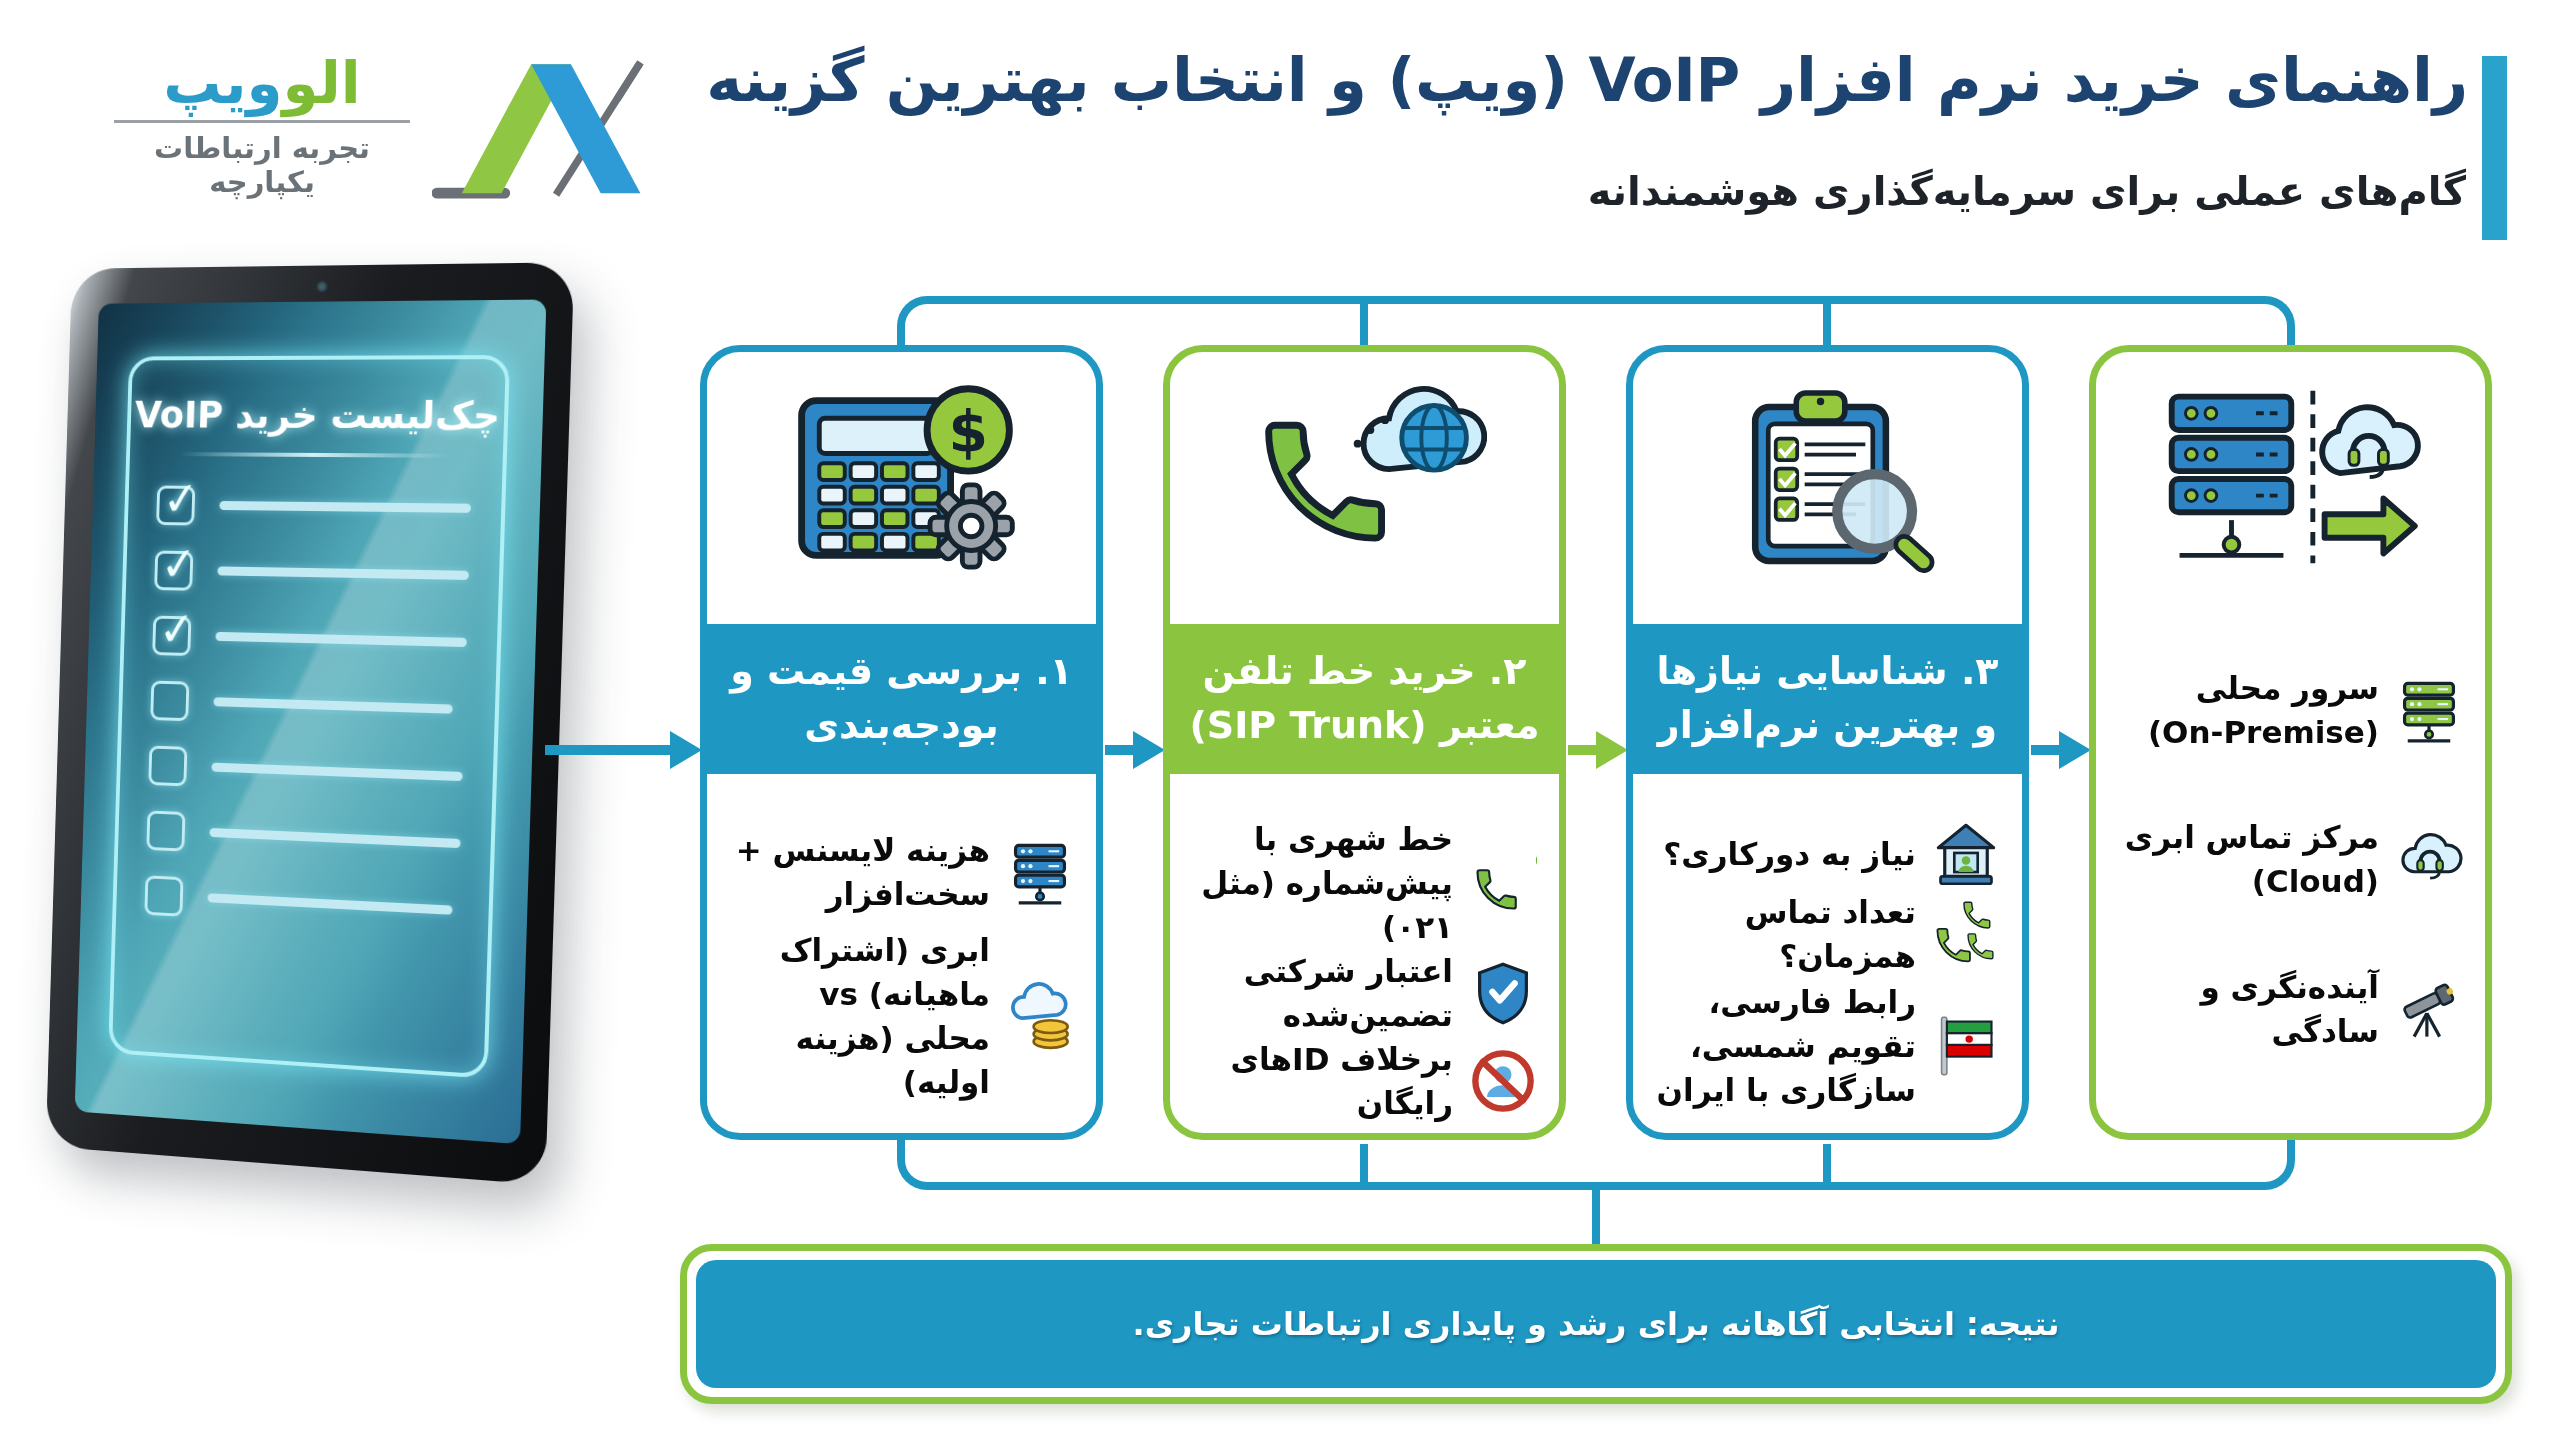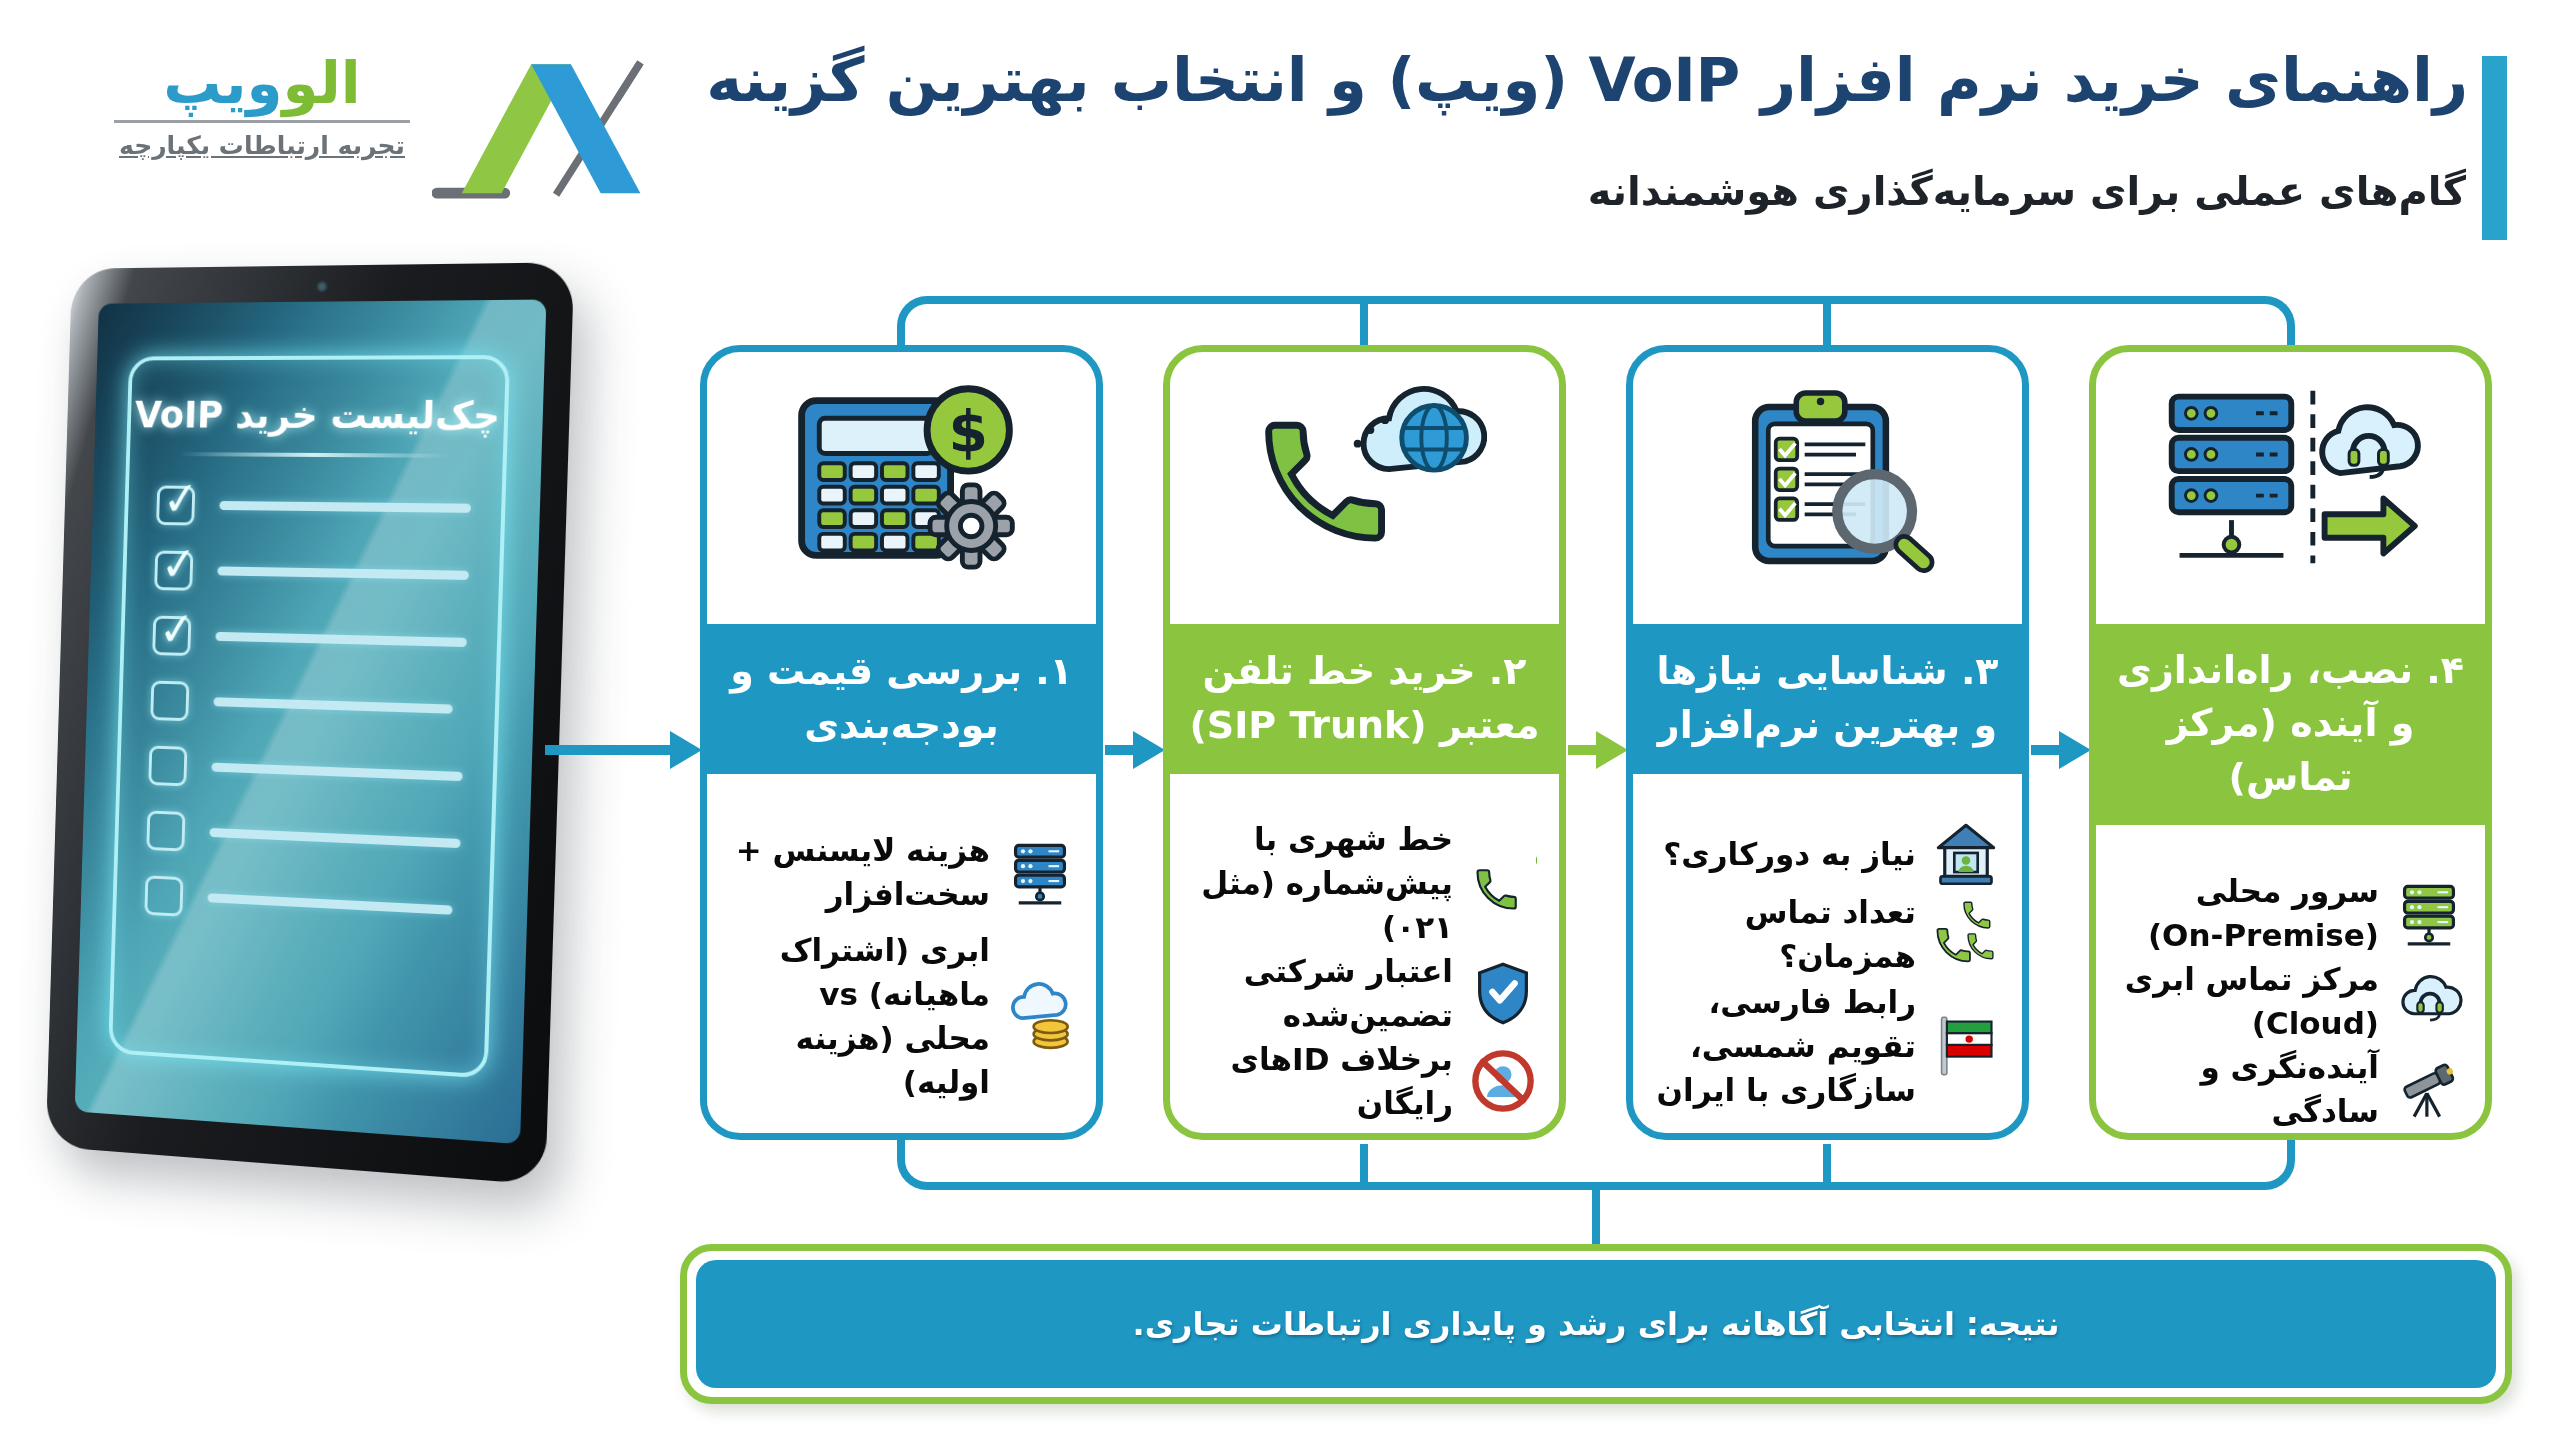--- a/index.html
+++ b/index.html
@@ -7,21 +7,21 @@
   .stage{position:relative;width:2560px;height:1429px;background:#ffffff;overflow:hidden;
          font-family:"DejaVu Sans",sans-serif;}
 
   
   .logo{position:absolute;left:112px;top:52px;display:flex;align-items:flex-start;gap:20px;}
   .logo-text{width:300px;text-align:left;}
   .brand{font-size:58px;font-weight:800;line-height:1.1;direction:rtl;text-align:center;}
   .b-g{color:#7ebc35;}
   .b-b{color:#2b9cc9;}
   .brand-rule{height:3px;background:#9aa0a6;margin:4px 2px 8px;}
-  .tagline{font-size:25px;font-weight:600;color:#6b7278;direction:rtl;text-align:center;text-decoration:underline;}
+  .tagline{font-size:29px;font-weight:600;color:#6b7278;direction:rtl;text-align:center;}
   .logo-mark{width:215px;height:150px;}
   .title-accent{position:absolute;left:2482px;top:56px;width:25px;height:184px;background:#2aa3cc;}
   .page-title{position:absolute;right:92px;top:44px;margin:0;font-size:61px;font-weight:800;
               color:#1d4471;direction:rtl;white-space:nowrap;letter-spacing:-0.5px;}
   .page-subtitle{position:absolute;right:94px;top:168px;font-size:40px;font-weight:600;
                  color:#1e2329;direction:rtl;}
 
   
   .tablet{position:absolute;left:46px;top:266px;width:514px;height:900px;
           transform:perspective(2300px) rotateY(-13deg) rotateZ(1.8deg);}
@@ -375,21 +375,20 @@
    <line x1="22" y1="180" x2="128" y2="180" stroke="#15232e" stroke-width="5"></line>
    <line x1="158" y1="12" x2="158" y2="188" stroke="#15232e" stroke-width="5" stroke-dasharray="14 10"></line>
    <path d="M186,96 a22,22 0 0 1 -2,-43 a30,30 0 0 1 57,-6 a21,21 0 0 1 6,42 z" fill="#d9f1fc" stroke="#15232e" stroke-width="6"></path>
    <path d="M199,74 a16,16 0 0 1 32,0" fill="none" stroke="#15232e" stroke-width="6"></path>
    <rect x="195" y="72" width="10" height="16" rx="4" fill="#96c83e" stroke="#15232e" stroke-width="3"></rect>
    <rect x="225" y="72" width="10" height="16" rx="4" fill="#96c83e" stroke="#15232e" stroke-width="3"></rect>
    <path d="M230,88 q0,12 -14,12" fill="none" stroke="#15232e" stroke-width="4"></path>
    <path d="M170,138 h60 v-16 l32,28 -32,28 v-16 h-60 z" fill="#96c83e" stroke="#15232e" stroke-width="6" stroke-linejoin="round"></path>
         </svg>
       </div>
-    <h2 class="c-title">۴. نصب، راه‌اندازی و آینده (مرکز تماس)</h2>
     <div class="c-items">
       <div class="c-item">
         <span class="ic"><svg viewBox="0 0 64 64">
               <rect x="9" y="7" width="46" height="11" rx="3" fill="#8fc643" stroke="#15232e" stroke-width="3"></rect>
     <circle cx="16" cy="12.5" r="2" fill="#e6f6fd"></circle>
               <circle cx="23" cy="12.5" r="2" fill="#e6f6fd"></circle>
     <line x1="40" y1="12.5" x2="50" y2="12.5" stroke="#e6f6fd" stroke-width="2"></line>
               <rect x="9" y="21" width="46" height="11" rx="3" fill="#8fc643" stroke="#15232e" stroke-width="3"></rect>
     <circle cx="16" cy="26.5" r="2" fill="#e6f6fd"></circle>
               <circle cx="23" cy="26.5" r="2" fill="#e6f6fd"></circle>

